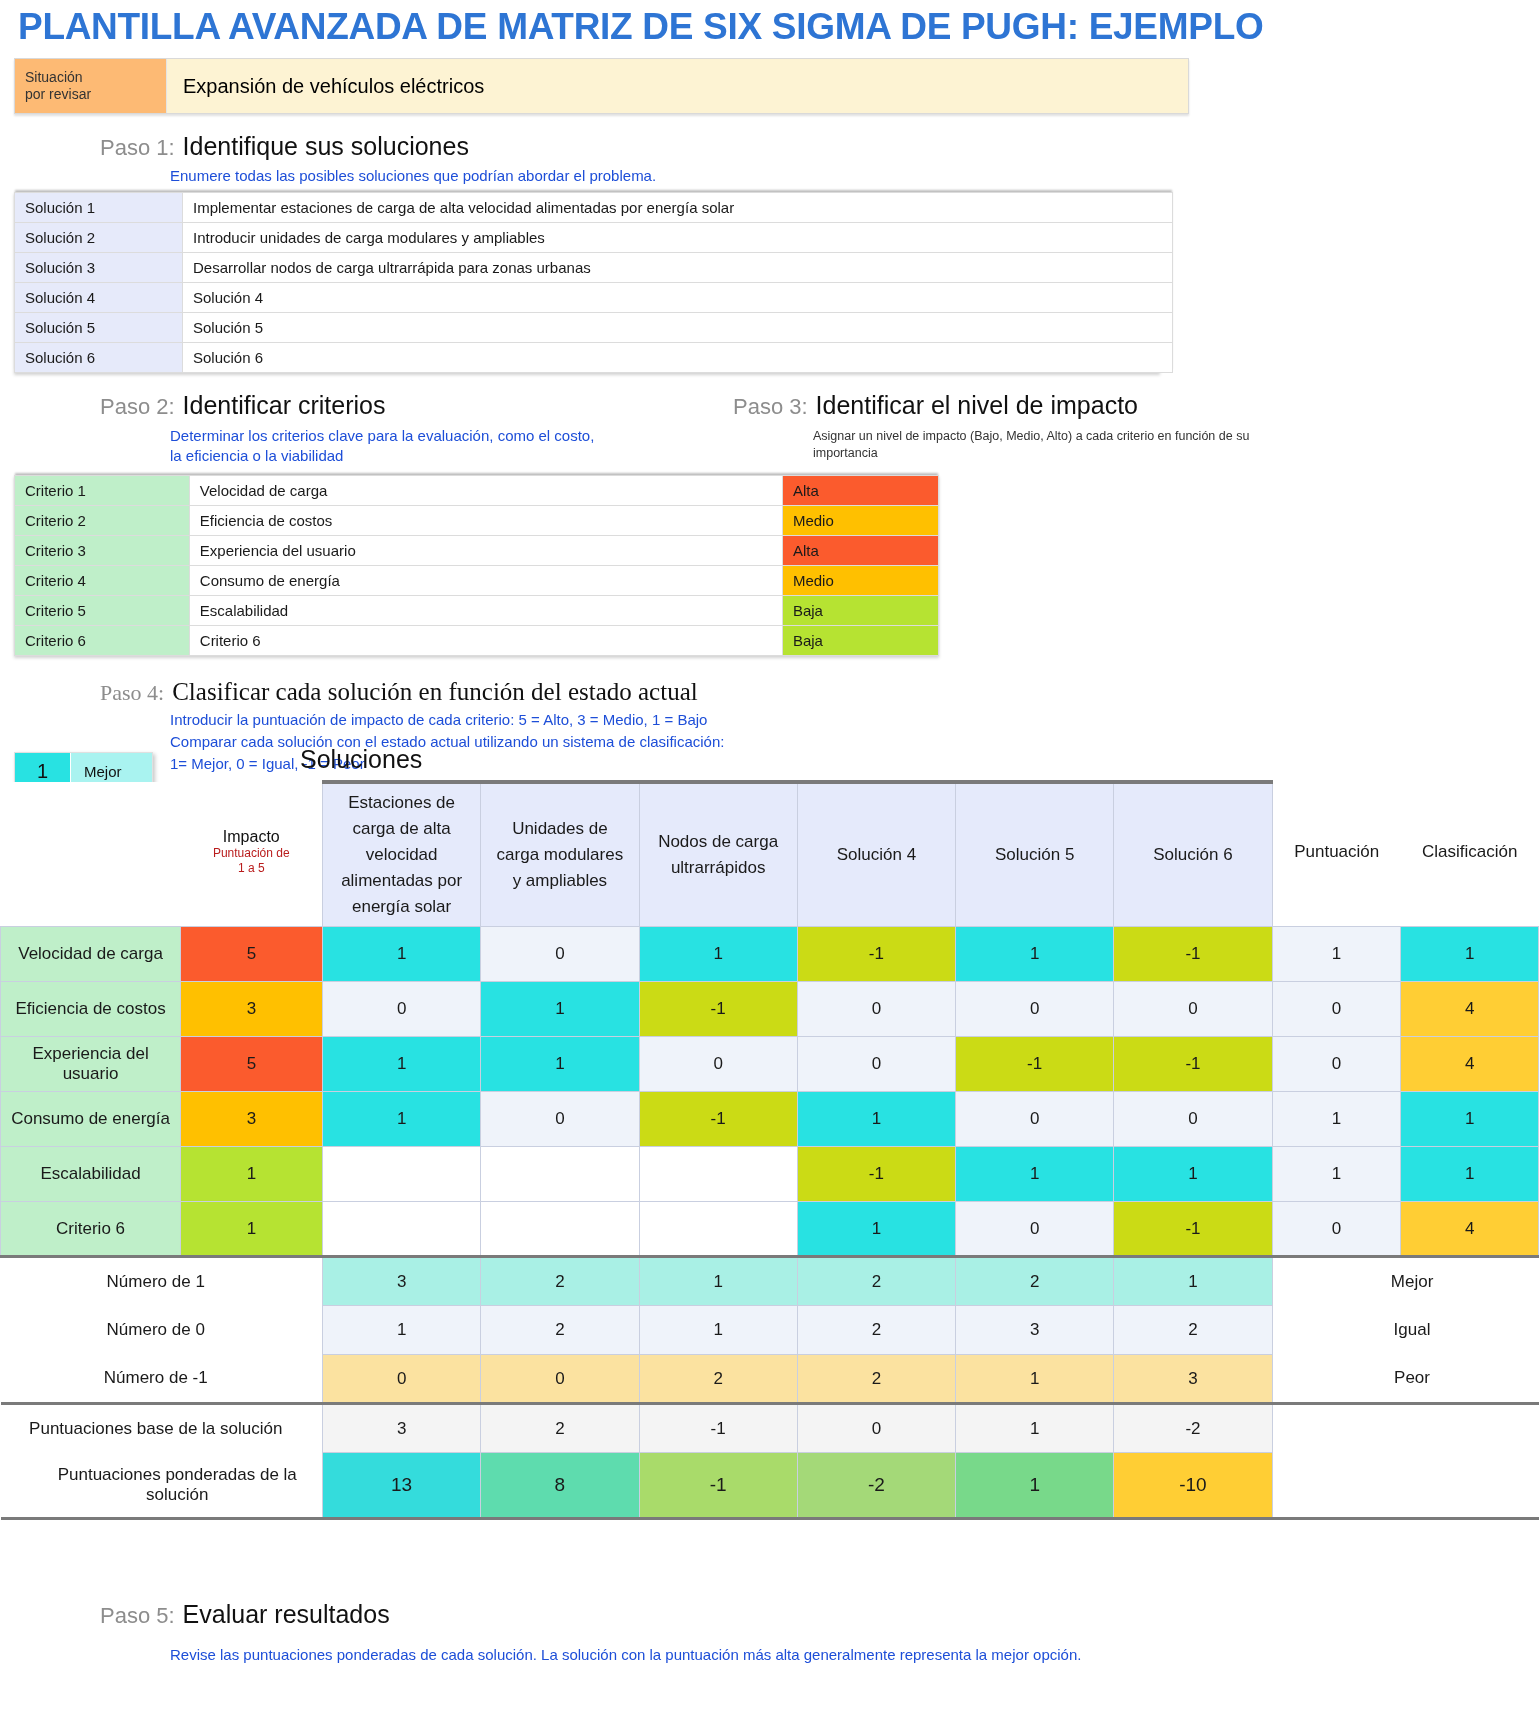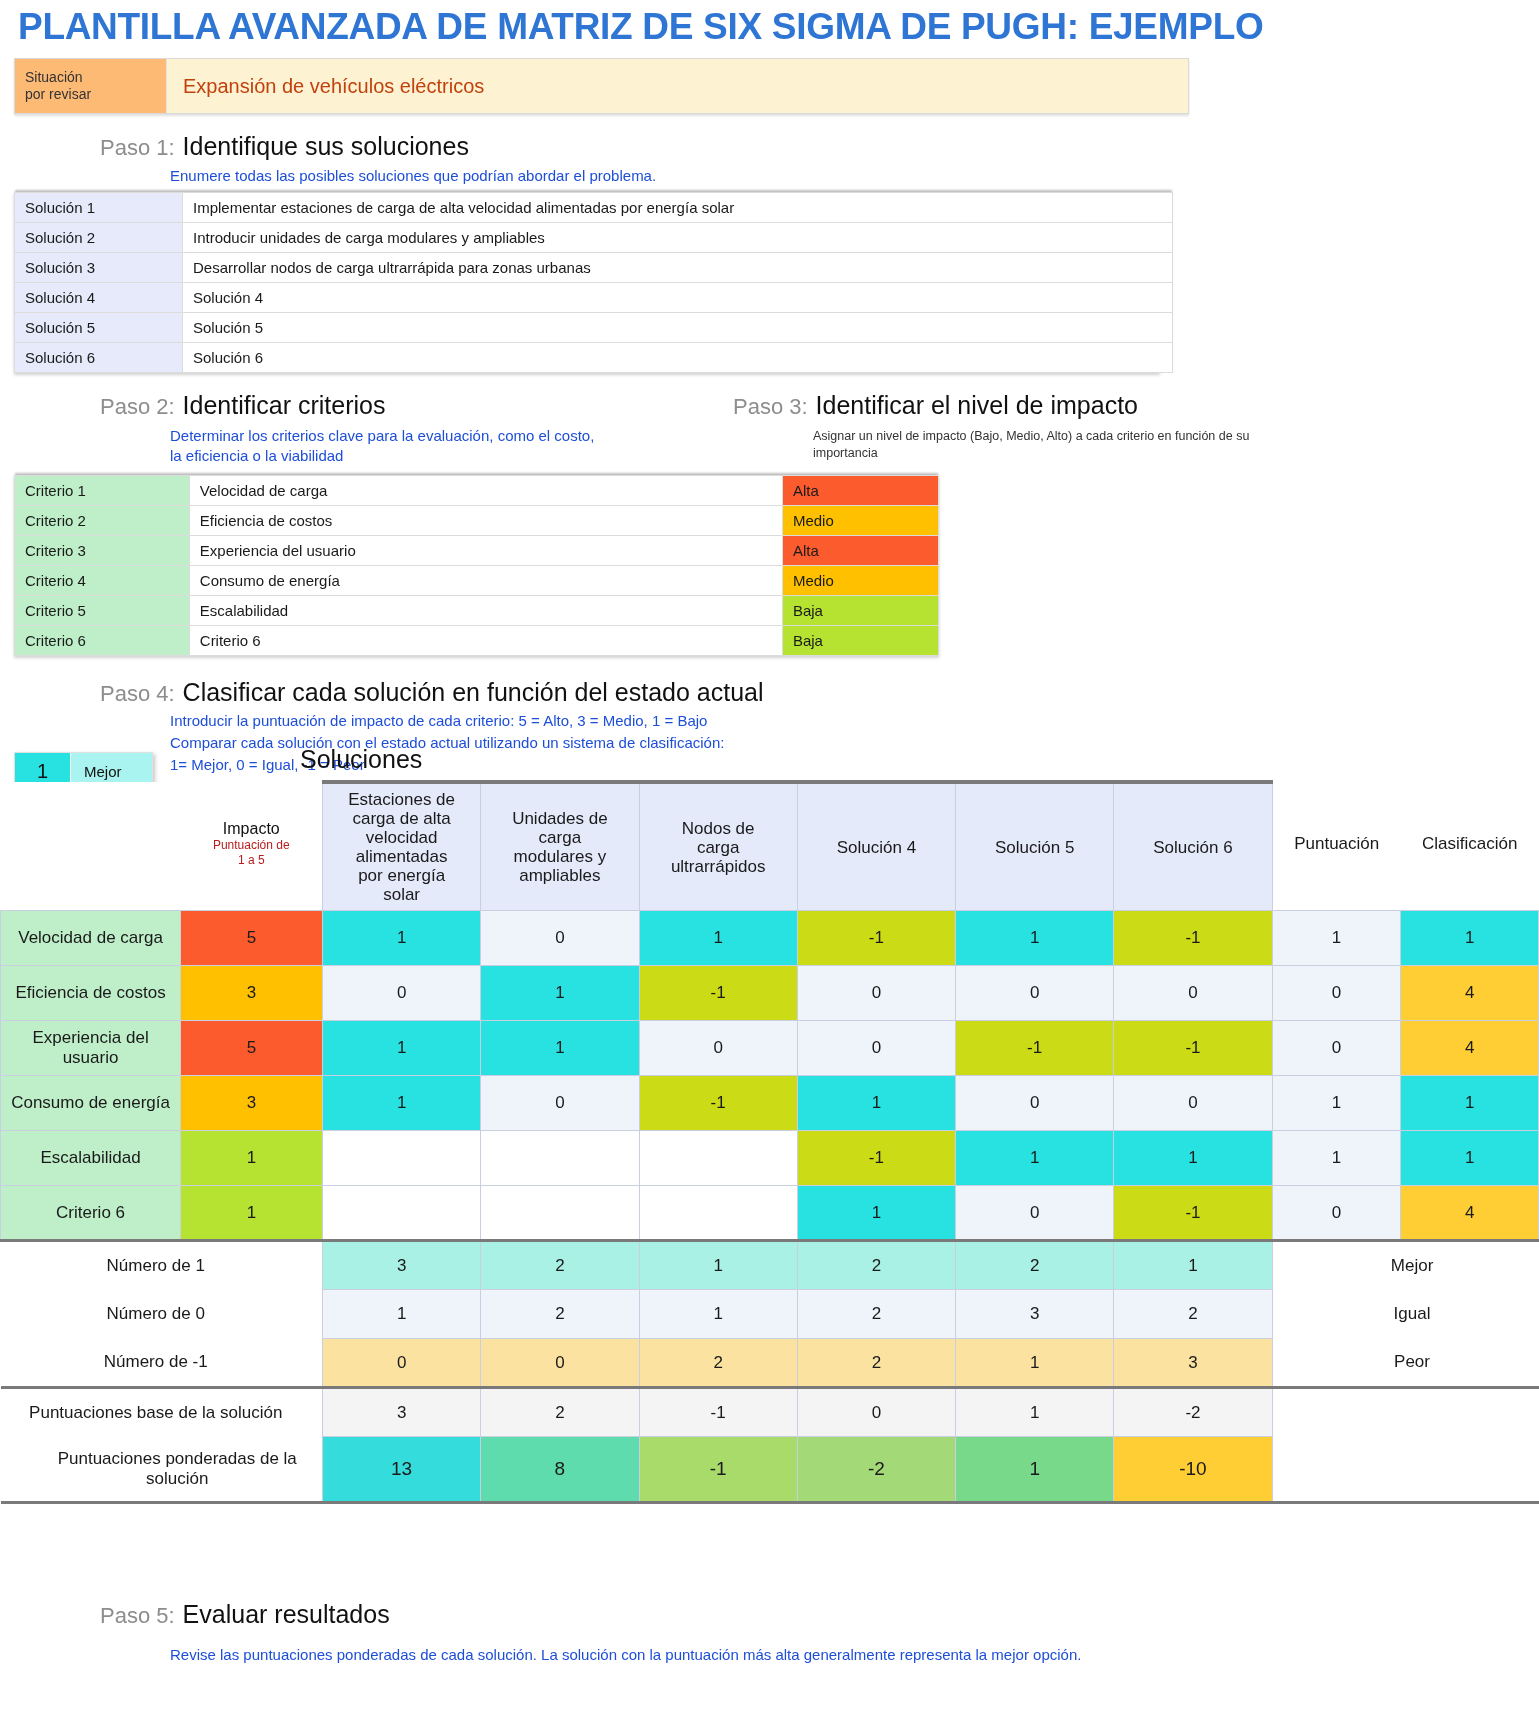--- a/index.html
+++ b/index.html
@@ -40,21 +40,21 @@
     color: #333;
     font-size: 14px;
     line-height: 17px;
     padding: 10px 0 10px 10px;
     border-right: 1px solid #e4e4e4;
   }
   .situation-value {
     flex: 1;
     background: #FDF3D3;
     font-size: 20px;
-    color: #c2410c;
+    color: #000000;
     display: flex;
     align-items: center;
     padding-left: 16px;
   }
 
   
   .step-head {
     display: flex;
     align-items: baseline;
     gap: 8px;
@@ -162,24 +162,24 @@
   .col-crit { width: 165px; }
   .col-imp  { width: 130px; }
   .col-sol  { width: 145px; }
   .col-pts  { width: 118px; }
   .col-cls  { width: 126px; }
 
   .hdr-sol {
     background: #E5EAFB;
     font-size: 15px;
     text-align: left;
-    padding: 6px 22px;
+    padding: 6px 9px;
     vertical-align: middle;
     height: 128px;
-    line-height: 19px;
+    line-height: 26px;
     border-top: 4px solid #7a7a7a !important;
   }
   .hdr-impacto {
     text-align: center;
     vertical-align: bottom;
     padding-bottom: 6px;
     border: none !important;
     background: #fff;
   }
   .hdr-impacto .big { font-size: 16px; color: #111; display:block; }
@@ -345,21 +345,21 @@
           </tr>
           <tr>
             <td class="key-cri">Criterio 6</td>
             <td class="val-cell-2">Criterio 6</td>
             <td class="impact-cell imp-baja">Baja</td>
           </tr>
         </tbody>
     </table>
   </div>
 
-  <div style="margin:22px 0 0 100px;">
+  <div style="margin:22px 0 0 100px;font-family:Liberation Serif, serif;">
     <div class="step-head">
       <span class="step-num">Paso 4:</span>
       <span class="step-title">Clasificar cada solución en función del estado actual</span>
     </div>
   </div>
   <div class="step-desc" style="margin:4px 0 0 170px;">Introducir la puntuación de impacto de cada criterio: 5 = Alto, 3 = Medio, 1 = Bajo</div>
   <div class="step-desc" style="margin:2px 0 0 170px;">Comparar cada solución con el estado actual utilizando un sistema de clasificación:</div>
   <div class="step-desc" style="margin:2px 0 0 170px;">1= Mejor, 0 = Igual, -1 = Peor</div>
 
   <div class="legend">

